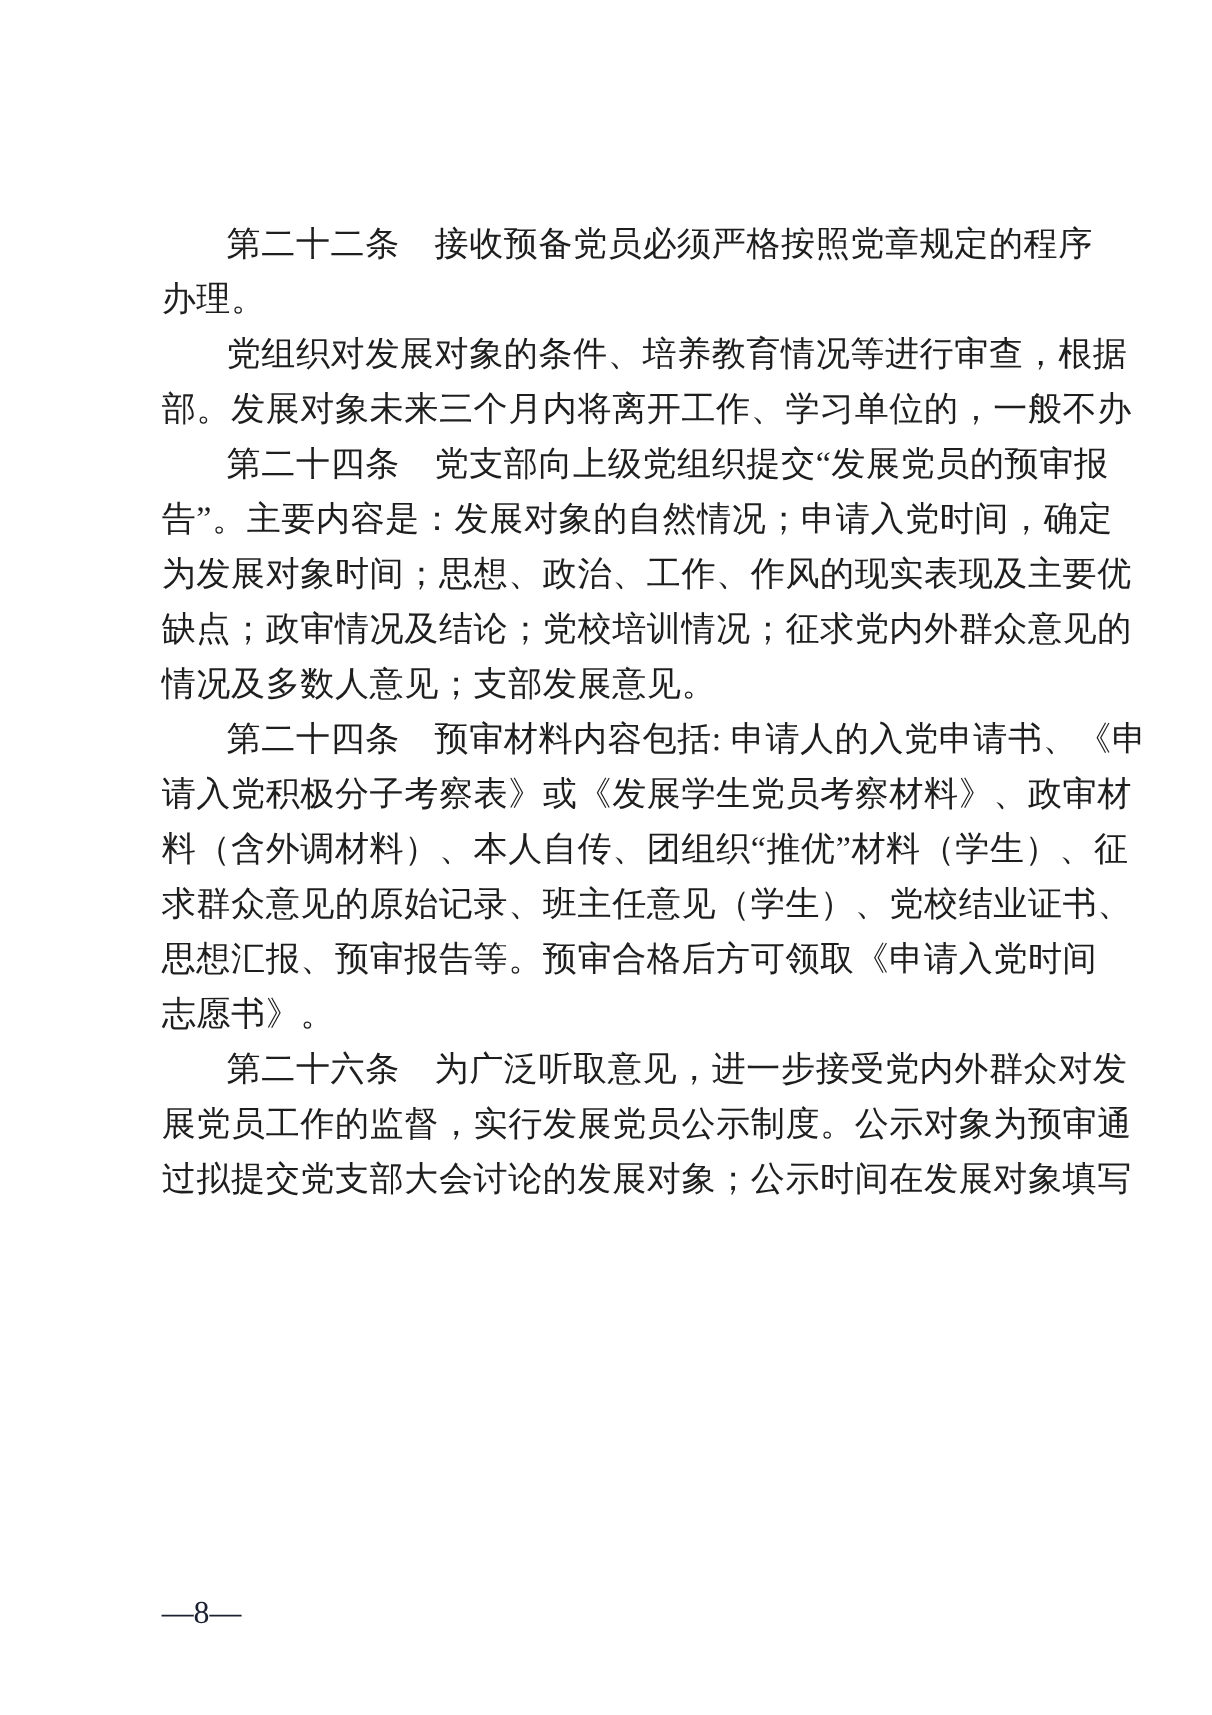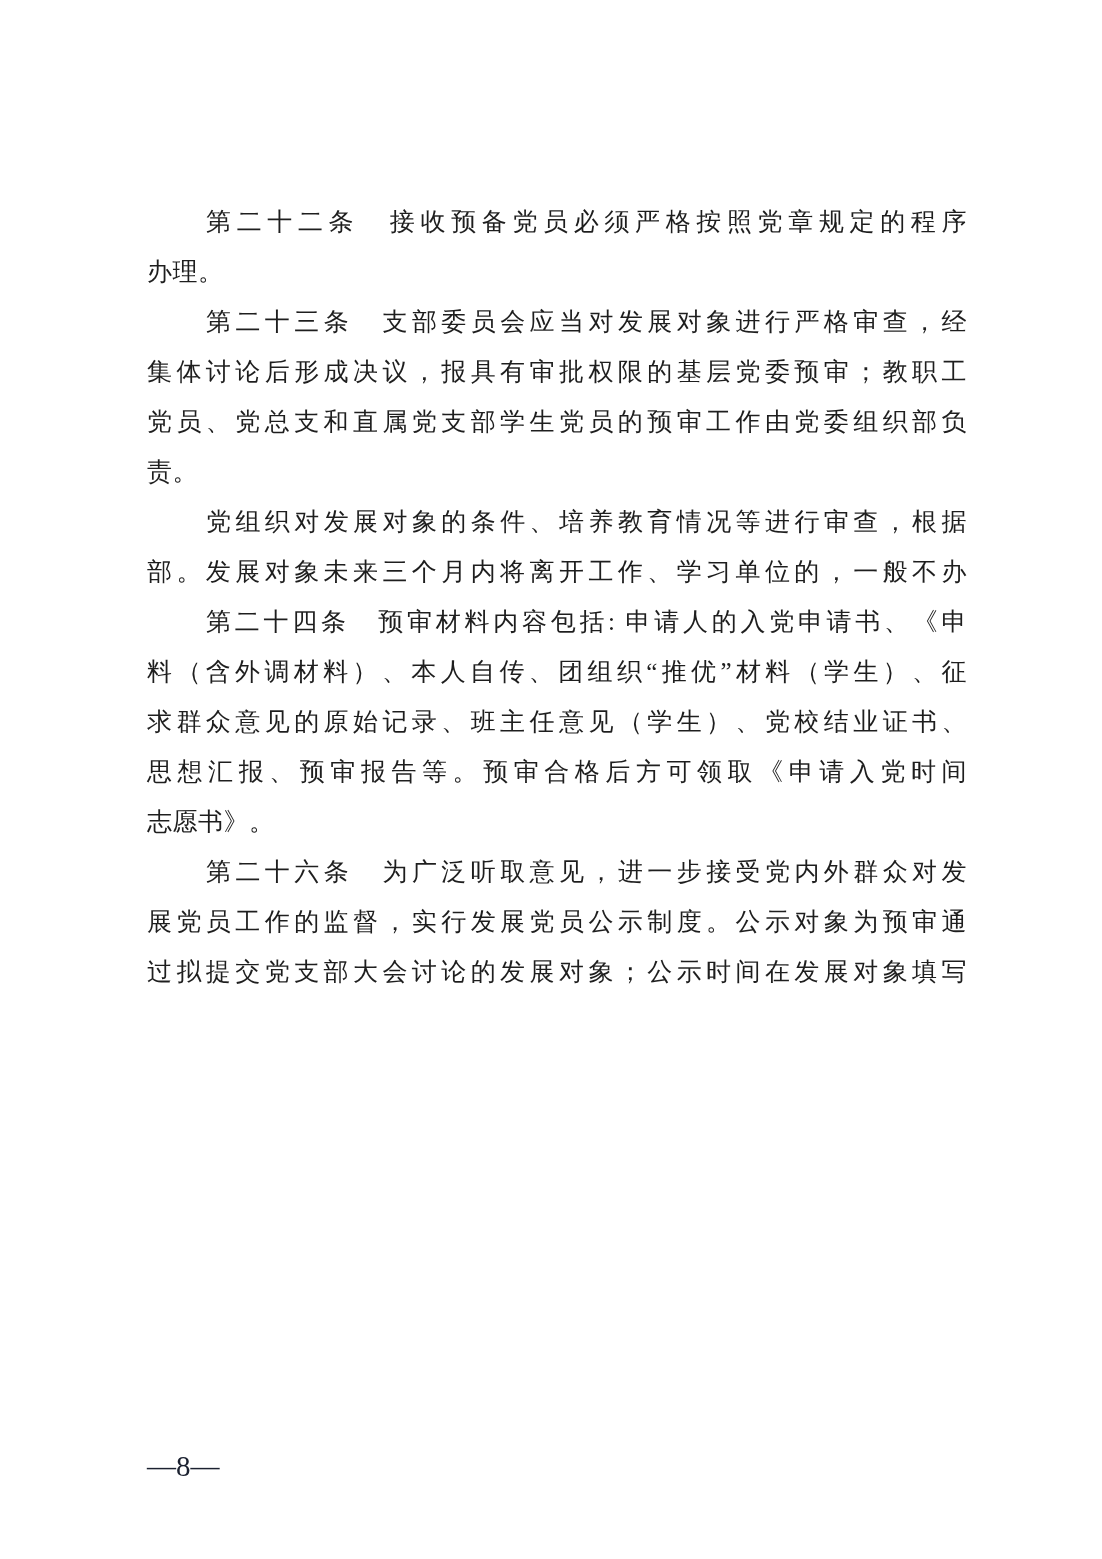--- a/index.html
+++ b/index.html
@@ -14,21 +14,21 @@
     background: #ffffff;
     overflow: hidden;
     font-family: "Liberation Serif", "DejaVu Serif", serif;
   }
   .content {
     position: absolute;
     left: 147px;
     top: 197px;
     width: 820px;
     color: #1e1e1e;
-    font-size: 25px;
+    font-size: 31px;
     line-height: 50px;
   }
   .paragraph {
     margin: 0;
     padding: 0;
   }
   .line {
     height: 50px;
     white-space: nowrap;
     letter-spacing: 0.5px;
@@ -60,31 +60,33 @@
 </head>
 <body>
 
 <div class="page">
   <div class="content">
       <div class="paragraph">
         <div class="line first fill">第二十二条　接收预备党员必须严格按照党章规定的程序</div>
         <div class="line">办理。</div>
       </div>
       <div class="paragraph">
-        <div class="line first fill">第二十三条　支部委员会应当对发展对象进行严格审查，经</div>
-        <div class="line fill">集体讨论后形成决议，报具有审批权限的基层党委预审；教职工</div>
-        <div class="line fill">党员、党总支和直属党支部学生党员的预审工作由党委组织部负</div>
-        <div class="line">责。</div>
-      </div>
-      <div class="paragraph">
         <div class="line first fill">党组织对发展对象的条件、培养教育情况等进行审查，根据</div>
         <div class="line fill">部。发展对象未来三个月内将离开工作、学习单位的，一般不办</div>
       </div>
       <div class="paragraph">
+        <div class="line first fill">第二十四条　党支部向上级党组织提交“发展党员的预审报</div>
+        <div class="line fill">告”。主要内容是：发展对象的自然情况；申请入党时间，确定</div>
+        <div class="line fill">为发展对象时间；思想、政治、工作、作风的现实表现及主要优</div>
+        <div class="line fill">缺点；政审情况及结论；党校培训情况；征求党内外群众意见的</div>
+        <div class="line">情况及多数人意见；支部发展意见。</div>
+      </div>
+      <div class="paragraph">
         <div class="line first fill">第二十四条　预审材料内容包括: 申请人的入党申请书、《申</div>
+        <div class="line fill">请入党积极分子考察表》或《发展学生党员考察材料》、政审材</div>
         <div class="line fill">料（含外调材料）、本人自传、团组织“推优”材料（学生）、征</div>
         <div class="line fill">求群众意见的原始记录、班主任意见（学生）、党校结业证书、</div>
         <div class="line fill">思想汇报、预审报告等。预审合格后方可领取《申请入党时间</div>
         <div class="line">志愿书》。</div>
       </div>
       <div class="paragraph">
         <div class="line first fill">第二十六条　为广泛听取意见，进一步接受党内外群众对发</div>
         <div class="line fill">展党员工作的监督，实行发展党员公示制度。公示对象为预审通</div>
         <div class="line fill">过拟提交党支部大会讨论的发展对象；公示时间在发展对象填写</div>
       </div>

